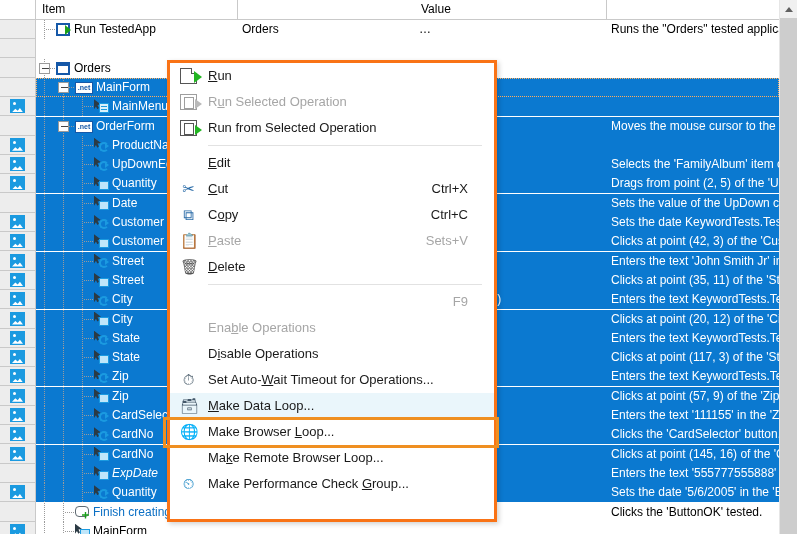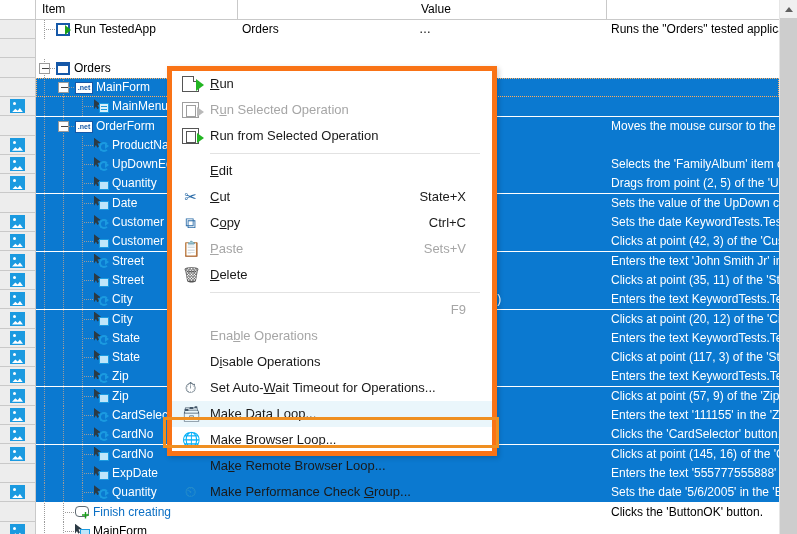--- a/index.html
+++ b/index.html
@@ -108,22 +108,22 @@
             border-right-color:transparent; }
   .ic-rot:after { content:""; position:absolute; right:-2px; top:-1px; width:0;height:0;
                   border-left:4px solid #1b9ae0;
                   border-top:3px solid transparent;border-bottom:3px solid transparent; }
   .ic-menu { position:absolute; left:5px; top:4px; width:10px; height:10px;
              border:1.5px solid #1b9ae0; background:#d9f0fb; }
   .ic-menu:after { content:""; position:absolute; left:1px; top:2px; width:6px; height:1px;
                    box-shadow:0 3px 0 #1b9ae0, 0 6px 0 #1b9ae0; background:#1b9ae0; }
 
   
-  .menu { position: absolute; left: 167px; top: 66px; width: 330px; height: 390px;
-          background: #ffffff; border: 5px solid #f97316;
+  .menu { position: absolute; left: 167px; top: 60px; width: 330px; height: 462px;
+          background: #ffffff; border: 3px solid #f97316;
           box-shadow: 2px 2px 5px rgba(0,0,0,.18); }
   .mi { position: relative; height: 26px; line-height: 26px;
         font-size: 13px; color: #1a1a1a; white-space: nowrap; }
   .mi.dis { color: #a6a6a6; }
   .mi .mlabel { position: absolute; left: 38px; top: 0; }
   .mi .maccel { position: absolute; right: 26px; top: 0; font-size: 13px; }
   .mi.dis .maccel { color: #a6a6a6; }
   .mi .micon { position: absolute; left: 10px; top: 5px; width: 17px; height: 16px; }
   .mi .arrow { position: absolute; right: 12px; top: 9px; width: 0; height: 0;
                border-left: 5px solid #333;
@@ -461,40 +461,40 @@
       </div>
       <div class="row sel" style="top: 424.6px;">
         <div class="cell c-item"><span class="tw" style="width: 202px;"><span class="vline" style="left: 8px;"></span><span class="vline" style="left: 27px;"></span><span class="vline" style="left: 46px;"></span><span class="dots" style="left: 48px;"></span><span class="ic ic-cur" style="left: 58px;">
               <i class="ic-mon"></i>
             </span><span class="lbl" style="left: 76px;">CardNo</span></span></div>
         <div class="cell c-op"></div>
         <div class="cell c-val"></div>
         <div class="cell c-desc">Clicks at point (145, 16) of the 'Ca…</div>
       </div>
       <div class="row sel" style="top: 443.9px;">
-        <div class="cell c-item"><span class="tw" style="width: 202px;"><span class="vline" style="left: 8px;"></span><span class="vline" style="left: 27px;"></span><span class="vline" style="left: 46px;"></span><span class="dots" style="left: 48px;"></span><span class="ic ic-cur" style="left: 58px;">
+        <div class="cell c-item"><span class="tw" style="width: 202px; font-style: italic;"><span class="vline" style="left: 8px;"></span><span class="vline" style="left: 27px;"></span><span class="vline" style="left: 46px;"></span><span class="dots" style="left: 48px;"></span><span class="ic ic-cur" style="left: 58px;">
               <i class="ic-mon"></i>
             </span><span class="lbl" style="left: 76px;">ExpDate</span></span></div>
         <div class="cell c-op"></div>
         <div class="cell c-val"></div>
         <div class="cell c-desc">Enters the text '555777555888' in…</div>
       </div>
       <div class="row sel" style="top: 463.2px;">
         <div class="cell c-item"><span class="tw" style="width: 202px;"><span class="vline" style="left: 8px;"></span><span class="vline" style="left: 27px;"></span><span class="vline" style="left: 46px;"></span><span class="dots" style="left: 48px;"></span><span class="ic ic-cur" style="left: 58px;">
               <i class="ic-rot"></i>
             </span><span class="lbl" style="left: 76px;">Quantity</span></span></div>
         <div class="cell c-op"></div>
         <div class="cell c-val"></div>
         <div class="cell c-desc">Sets the date '5/6/2005' in the 'Ex…</div>
       </div>
       <div class="row" style="top: 482.5px;">
         <div class="cell c-item"><span class="tw" style="width: 202px;"><span class="vline" style="left: 8px;"></span><span class="vline" style="left: 27px;"></span><span class="dots" style="left: 29px;"></span><span class="ic ic-cmt" style="left: 39px;"></span><span class="lbl link" style="left: 57px;">Finish creating</span></span></div>
         <div class="cell c-op"></div>
         <div class="cell c-val"></div>
-        <div class="cell c-desc">Clicks the 'ButtonOK' button.</div>
+        <div class="cell c-desc">Clicks the 'ButtonOK' tested.</div>
       </div>
       <div class="row" style="top: 501.8px;">
         <div class="cell c-item"><span class="tw" style="width: 202px;"><span class="vline" style="left: 8px;"></span><span class="vline" style="left: 27px;"></span><span class="dots" style="left: 29px;"></span><span class="ic ic-cur" style="left: 39px;">
               <i class="ic-mon"></i>
             </span><span class="lbl" style="left: 57px;">MainForm</span></span></div>
         <div class="cell c-op"></div>
         <div class="cell c-val"></div>
         <div class="cell c-desc"></div>
       </div>
     </div>
@@ -512,21 +512,21 @@
         <span class="micon mic-runfrom"></span>
         <span class="mlabel">Run from Selected Operation</span>
       </div>
       <div class="msep"></div>
       <div class="mi">
         <span class="mlabel"><u>E</u>dit</span>
       </div>
       <div class="mi">
         <span class="micon mic-cut">✂</span>
         <span class="mlabel"><u>C</u>ut</span>
-        <span class="maccel">State+X</span>
+        <span class="maccel">Ctrl+X</span>
       </div>
       <div class="mi">
         <span class="micon mic-copy">⧉</span>
         <span class="mlabel">C<u>o</u>py</span>
         <span class="maccel">Ctrl+C</span>
       </div>
       <div class="mi dis">
         <span class="micon mic-paste">📋</span>
         <span class="mlabel"><u>P</u>aste</span>
         <span class="maccel">Sets+V</span>

